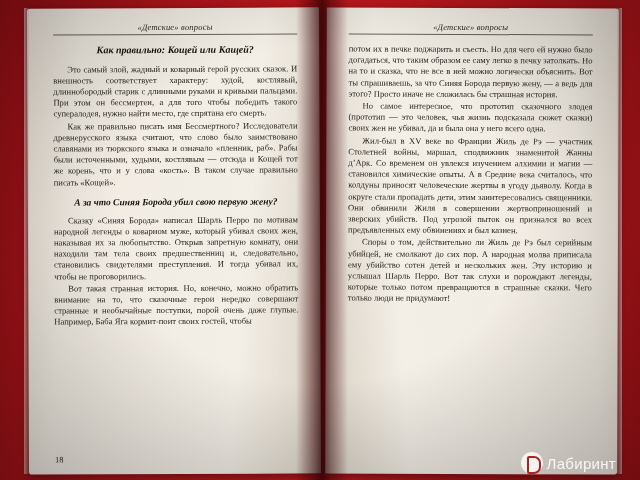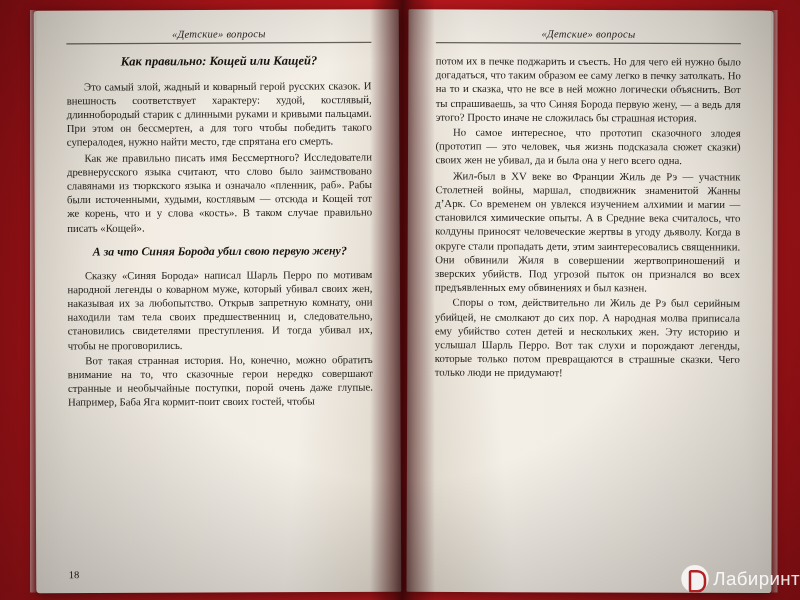--- a/index.html
+++ b/index.html
@@ -122,21 +122,21 @@
     position: absolute;
     left: 26px;
     bottom: 10px;
     font-size: 8.5px;
     color: #262320;
   }
 
   
   .watermark {
     position: absolute;
-    right: 0;
+    right: 24px;
     bottom: 6px;
     z-index: 8;
     display: flex;
     align-items: center;
     gap: 4px;
     opacity: .92;
   }
   .wm-mark {
     width: 22px;
     height: 22px;

